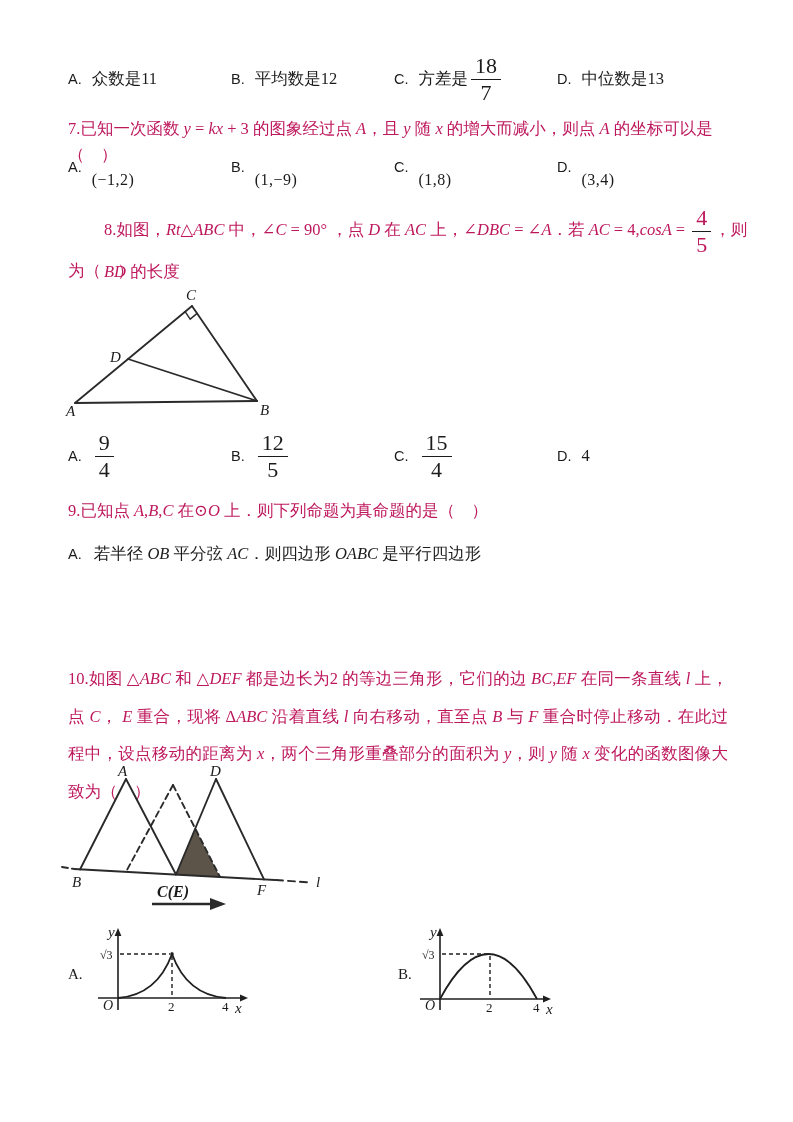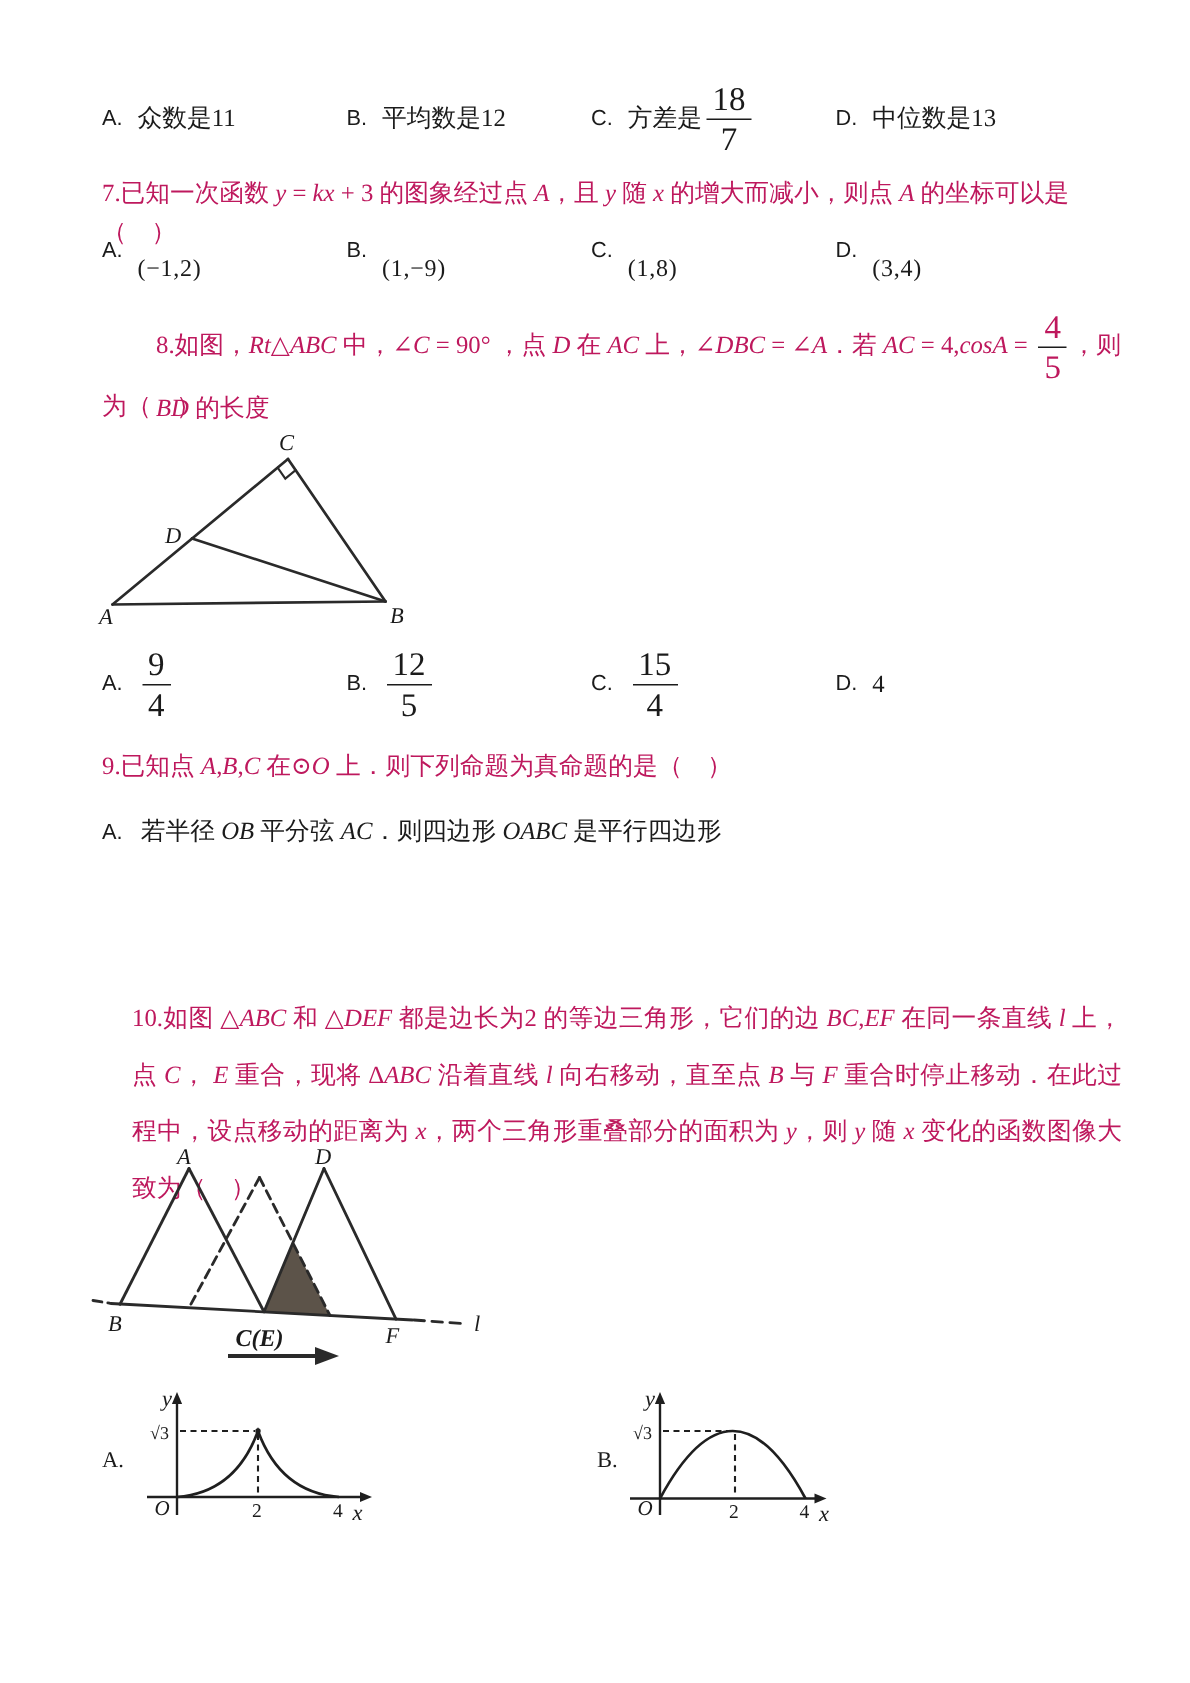--- a/index.html
+++ b/index.html
@@ -21,21 +21,21 @@
   .opt-text{font-size:16.5px;}
   .coord{font-size:16px;letter-spacing:0.5px;margin-top:26px;}
   .frac{
     display:inline-block;text-align:center;line-height:1.08;
     font-size:22px;margin:0 3px;vertical-align:middle;
   }
   .frac .num{display:block;border-bottom:1.4px solid #1b1b1b;padding:0 4px 1px;}
   .frac .den{display:block;padding-top:1px;}
   .q9-line{margin-top:17px;font-size:16.5px;line-height:25px;}
   .q9-line .opt-label{margin-right:8px;}
-  .justify{text-align:justify;margin-left:20px;}
+  .justify{text-align:justify;}
   svg{position:absolute;overflow:visible;}
   svg text{fill:#1b1b1b;font-family:"Liberation Serif","DejaVu Serif",serif;}
   .fig-lbl{font-style:italic;font-size:15px;}
   .graph-lbl{
     position:absolute;font-family:"Liberation Serif","DejaVu Serif",serif;
     font-size:15px;color:#1b1b1b;
   }
 </style>
 </head>
 <body>

